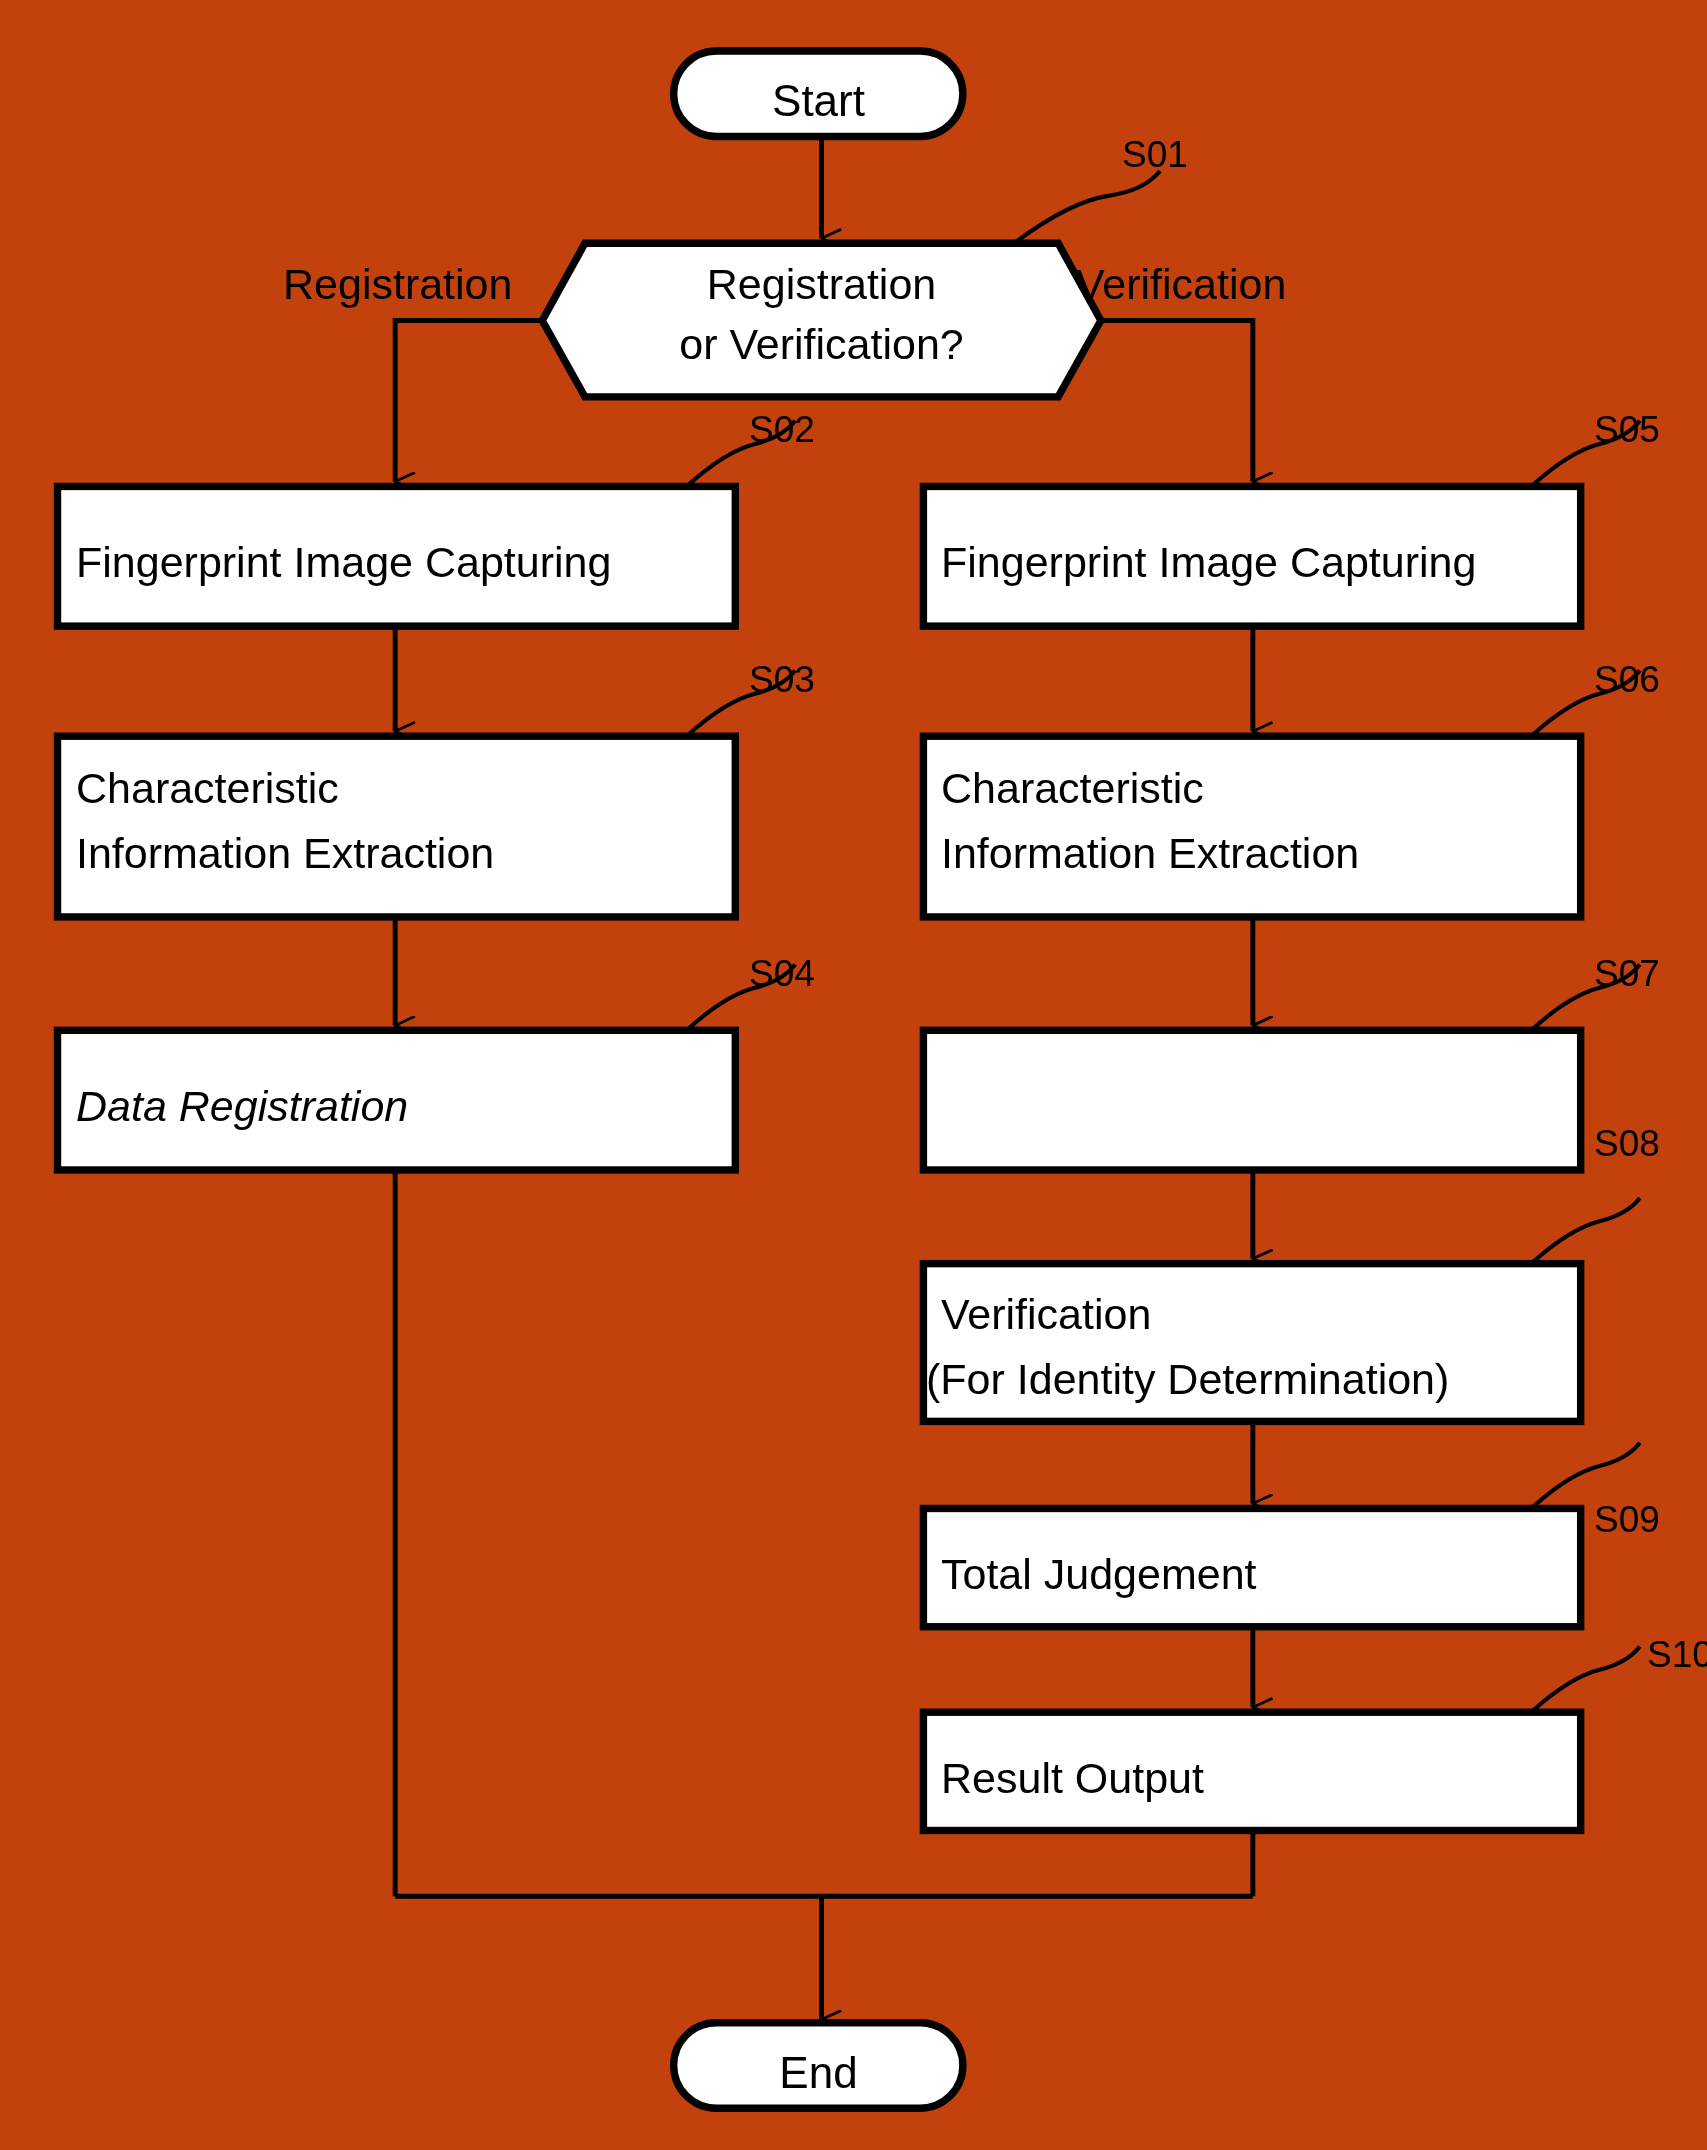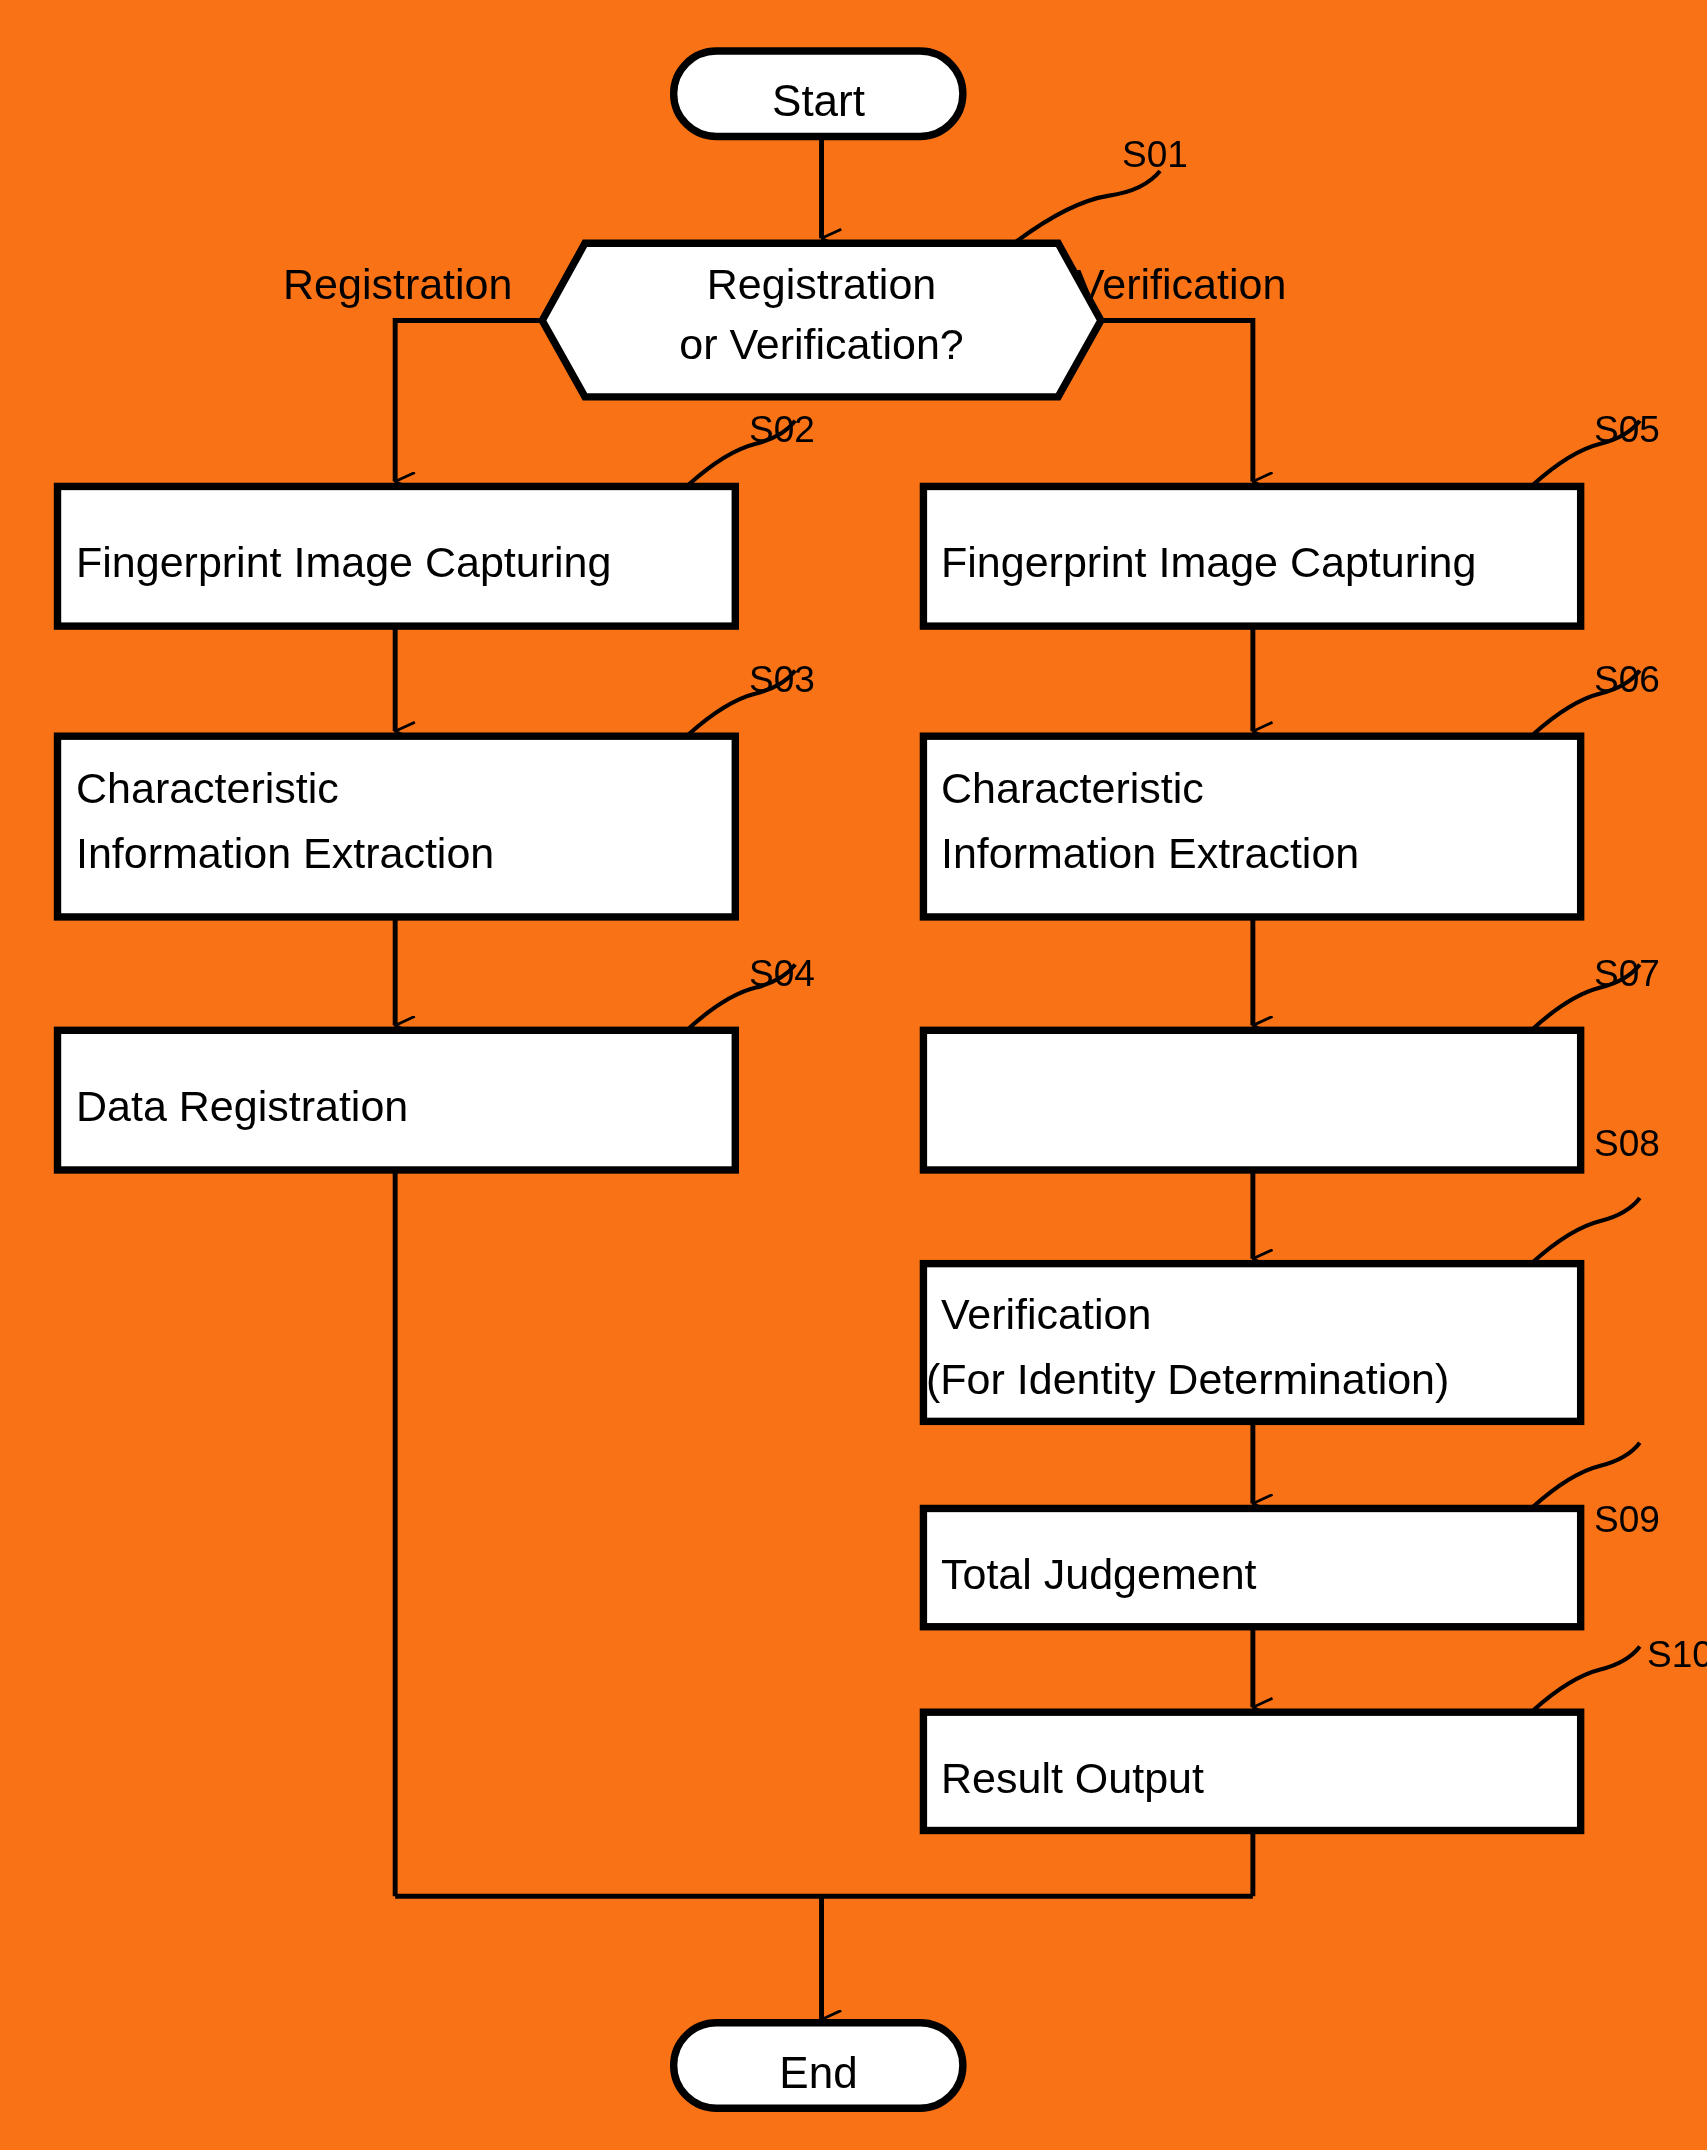--- a/index.html
+++ b/index.html
@@ -9,21 +9,21 @@
     background: #ffffff;
   }
   body {
     font-family: "Liberation Sans", sans-serif;
     color: #000000;
   }
   #flow-root {
     position: relative;
     width: 1708px;
     height: 2151px;
-    background: #f97316;
+    background: #c2410c;
     overflow: hidden;
   }
   #flow-svg {
     position: absolute;
     left: 0;
     top: 0;
     width: 1708px;
     height: 2151px;
   }
   .node-label {
@@ -136,21 +136,21 @@
   <div class="node-label branch-label" style="left:1076px; top:256px;">Verification</div>
 
   <div class="node-label step-label" style="left:749px; top:406px;">S02</div>
   <div class="node-label box-label" style="left:76px; top:534px;">Fingerprint Image Capturing</div>
 
   <div class="node-label step-label" style="left:749px; top:656px;">S03</div>
   <div class="node-label box-label" style="left:76px; top:760px;">Characteristic</div>
   <div class="node-label box-label" style="left:76px; top:825px;">Information Extraction</div>
 
   <div class="node-label step-label" style="left:749px; top:950px;">S04</div>
-  <div class="node-label box-label" style="left:76px; top:1078px;">Data Registration</div>
+  <div class="node-label box-label" style="left:76px; top:1078px;font-style:italic;">Data Registration</div>
 
   <div class="node-label step-label" style="left:1594px; top:406px;">S05</div>
   <div class="node-label box-label" style="left:941px; top:534px;">Fingerprint Image Capturing</div>
 
   <div class="node-label step-label" style="left:1594px; top:656px;">S06</div>
   <div class="node-label box-label" style="left:941px; top:760px;">Characteristic</div>
   <div class="node-label box-label" style="left:941px; top:825px;">Information Extraction</div>
 
   <div class="node-label step-label" style="left:1594px; top:950px;">S07</div>
 

